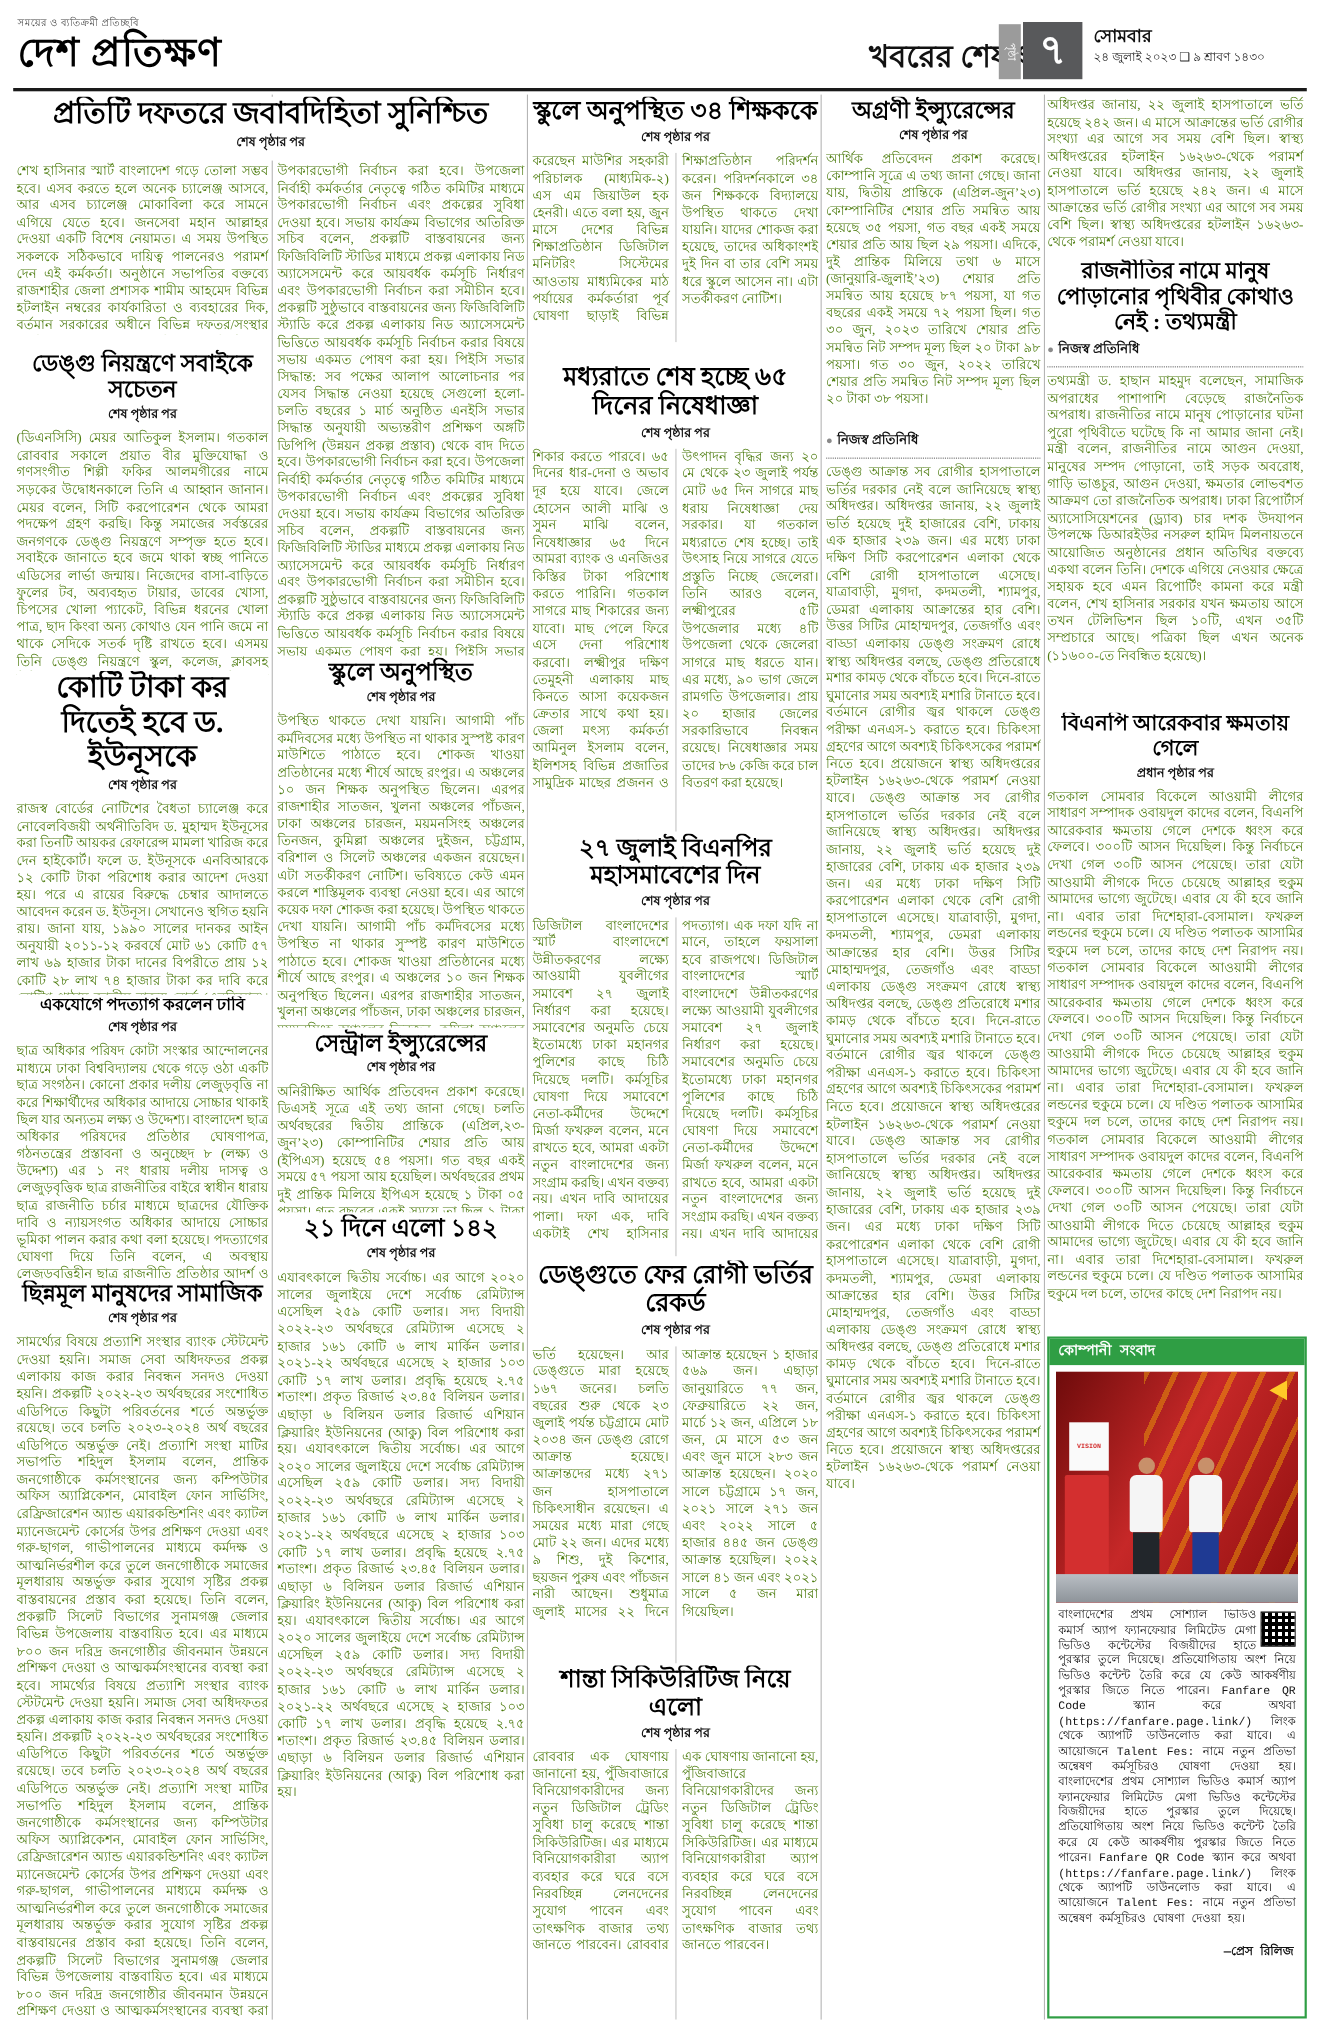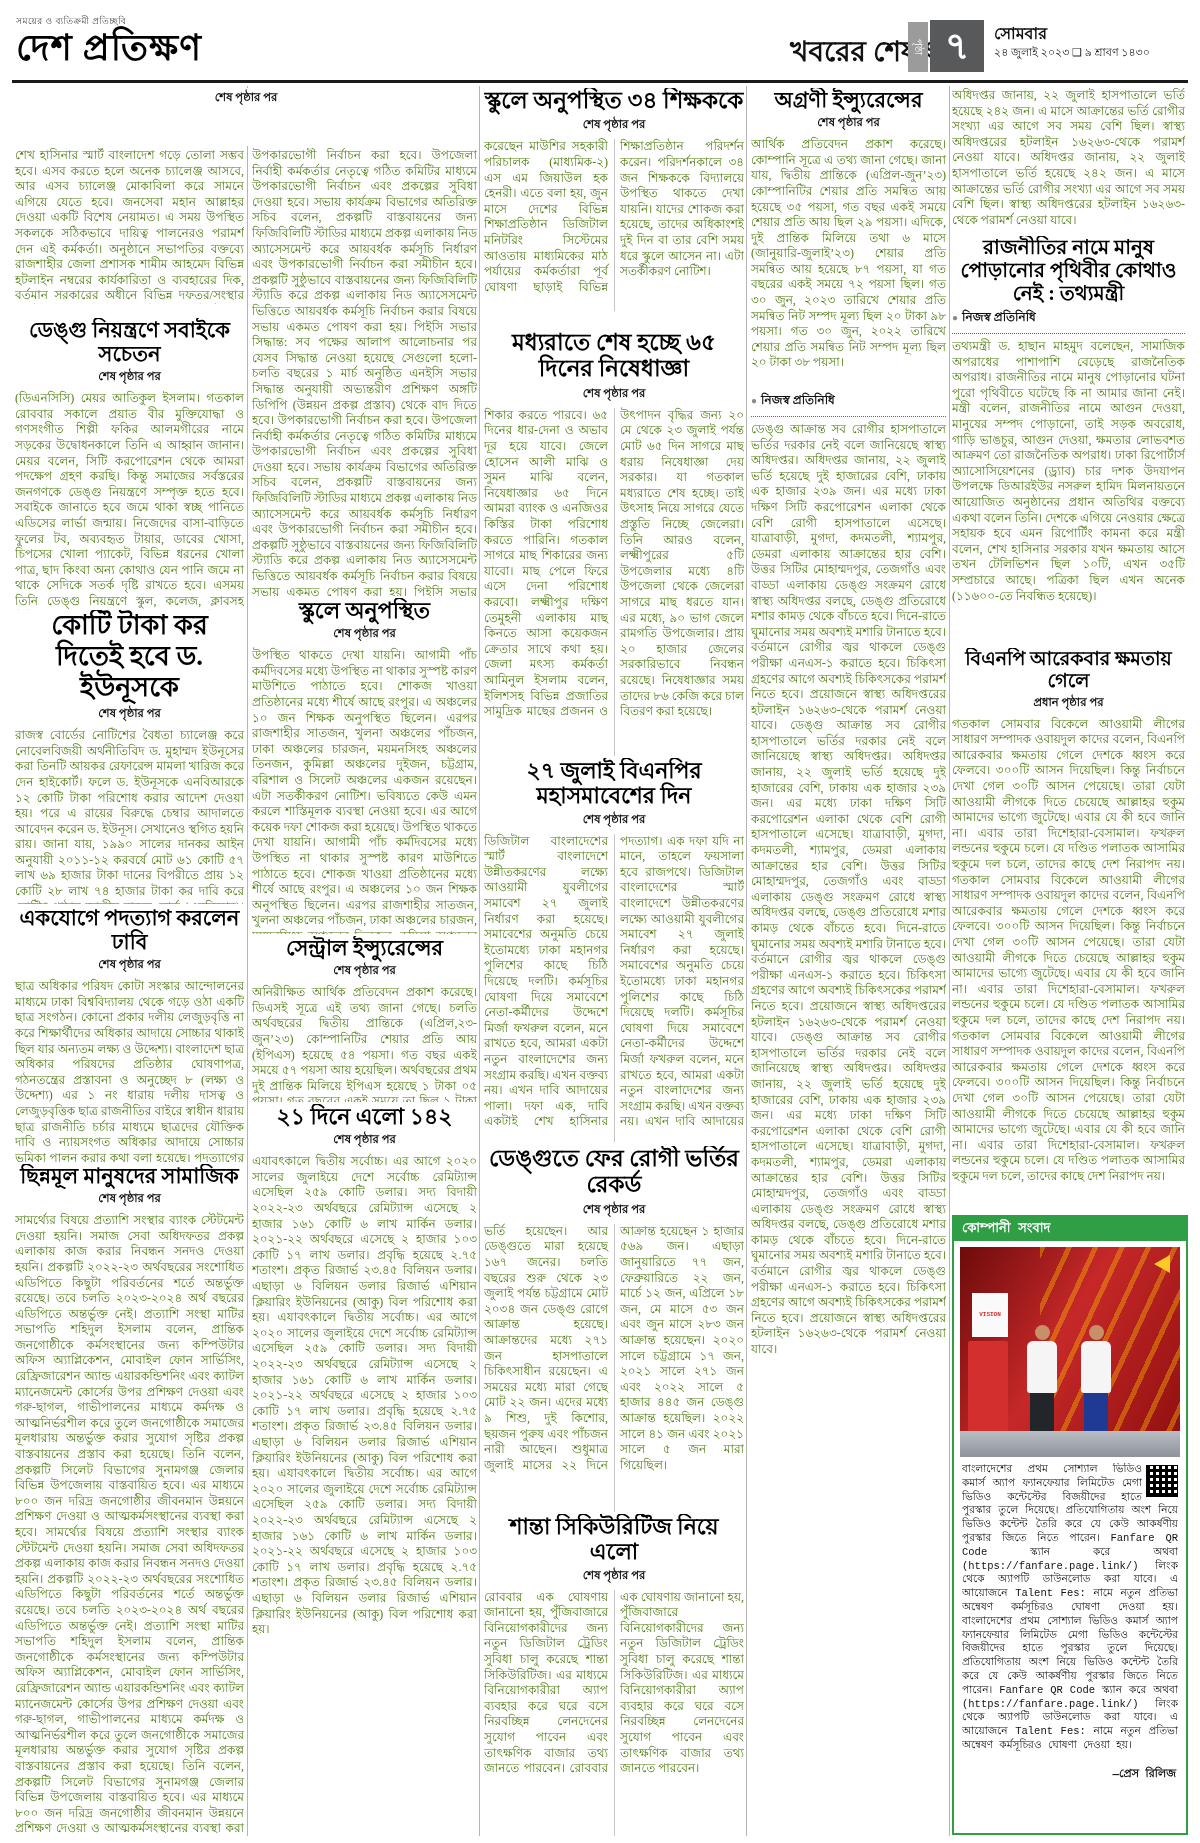--- a/index.html
+++ b/index.html
@@ -77,40 +77,41 @@
     </div>
   </div>
   <div class="head-rule"></div>
 
   <div class="vrule" style="left:247px"></div>
   <div class="vrule" style="left:479px"></div>
   <div class="vrule" style="left:746px"></div>
   <div class="vrule" style="left:949px"></div>
 
   <div class="art" style="left:15px;top:88px;width:462px;height:58px">
+    <h2 class="hl" style="font-size:27px">প্রতিটি দফতরে জবাবদিহিতা সুনিশ্চিত</h2>
     <div class="sub">শেষ পৃষ্ঠার পর</div>
   </div>
   <div class="art" style="left:15px;top:148px;width:229px;height:156px">
     <div class="bd">শেখ হাসিনার স্মার্ট বাংলাদেশ গড়ে তোলা সম্ভব হবে। এসব করতে হলে অনেক চ্যালেঞ্জ আসবে, আর এসব চ্যালেঞ্জ মোকাবিলা করে সামনে এগিয়ে যেতে হবে। জনসেবা মহান আল্লাহর দেওয়া একটি বিশেষ নেয়ামত। এ সময় উপস্থিত সকলকে সঠিকভাবে দায়িত্ব পালনেরও পরামর্শ দেন এই কর্মকর্তা। অনুষ্ঠানে সভাপতির বক্তব্যে রাজশাহীর জেলা প্রশাসক শামীম আহমেদ বিভিন্ন হটলাইন নম্বরের কার্যকারিতা ও ব্যবহারের দিক, বর্তমান সরকারের অধীনে বিভিন্ন দফতর/সংস্থার কার্যক্রম অনলাইন করার সুবিধাসহ ভূমি উন্নয়ন কর, মিউটেশন, জন্ম/মৃত্যু নিবন্ধন, এনআইডি সম্পর্কে তুলে ধরে সরকারের নানামুখী কার্যকরী উদ্যোগ গ্রহণের মাধ্যমে ঘুষ ও দুর্নীতি হ্রাস হয়েছে বলে জানান। এ সময় তিনি প্রতিটি দফতর থেকে বছরে অন্তত একটি কাজ ঠিক করার আহ্বান জানান, যাতে আজ থেকে মানুষ ওই সেবাটি পেতে কোনো ধরনের হয়রানি না পোহায়। আলোচনা শেষে সরকারি অফিসে কর্মরত অবস্থায় মৃত্যুবরণকারী ও অক্ষমতাজনিত কারণে অবসরগ্রহণকারী আট জন এবং ভূমি অধিগ্রহণে ক্ষতিগ্রস্ত ৪৫ জনের মাঝে অনুদানের চেক প্রদান করা হয়।</div>
   </div>
 
   <div class="art" style="left:15px;top:318px;width:229px;height:302px">
     <h2 class="hl" style="font-size:21px">ডেঙ্গু নিয়ন্ত্রণে সবাইকে সচেতন</h2>
     <div class="sub">শেষ পৃষ্ঠার পর</div>
     <div class="bd">(ডিএনসিসি) মেয়র আতিকুল ইসলাম। গতকাল রোববার সকালে প্রয়াত বীর মুক্তিযোদ্ধা ও গণসংগীত শিল্পী ফকির আলমগীরের নামে সড়কের উদ্বোধনকালে তিনি এ আহ্বান জানান। মেয়র বলেন, সিটি করপোরেশন থেকে আমরা পদক্ষেপ গ্রহণ করছি। কিন্তু সমাজের সর্বস্তরের জনগণকে ডেঙ্গু নিয়ন্ত্রণে সম্পৃক্ত হতে হবে। সবাইকে জানাতে হবে জমে থাকা স্বচ্ছ পানিতে এডিসের লার্ভা জন্মায়। নিজেদের বাসা-বাড়িতে ফুলের টব, অব্যবহৃত টায়ার, ডাবের খোসা, চিপসের খোলা প্যাকেট, বিভিন্ন ধরনের খোলা পাত্র, ছাদ কিংবা অন্য কোথাও যেন পানি জমে না থাকে সেদিকে সতর্ক দৃষ্টি রাখতে হবে। এসময় তিনি ডেঙ্গু নিয়ন্ত্রণে স্কুল, কলেজ, ক্লাবসহ বিভিন্ন সেবা করার অনুরোধ জানান। পানি জমে আছে কিন্তু মশার ওষুধ ছিটানো করপোরেশনের সেবা পাচ্ছেন না, এমন তথ্যও আমাদের জানান।</div>
   </div>
 
   <div class="art" style="left:15px;top:610px;width:229px;height:294px">
     <h2 class="hl" style="font-size:27px">কোটি টাকা কর দিতেই হবে ড. ইউনূসকে</h2>
     <div class="sub">শেষ পৃষ্ঠার পর</div>
     <div class="bd">রাজস্ব বোর্ডের নোটিশের বৈধতা চ্যালেঞ্জ করে নোবেলবিজয়ী অর্থনীতিবিদ ড. মুহাম্মদ ইউনূসের করা তিনটি আয়কর রেফারেন্স মামলা খারিজ করে দেন হাইকোর্ট। ফলে ড. ইউনূসকে এনবিআরকে ১২ কোটি টাকা পরিশোধ করার আদেশ দেওয়া হয়। পরে এ রায়ের বিরুদ্ধে চেম্বার আদালতে আবেদন করেন ড. ইউনূস। সেখানেও স্থগিত হয়নি রায়। জানা যায়, ১৯৯০ সালের দানকর আইন অনুযায়ী ২০১১-১২ করবর্ষে মোট ৬১ কোটি ৫৭ লাখ ৬৯ হাজার টাকা দানের বিপরীতে প্রায় ১২ কোটি ২৮ লাখ ৭৪ হাজার টাকা কর দাবি করে নোটিশ পাঠায় জাতীয় রাজস্ব বোর্ড (এনবিআর)। ২০১২-১৩ করবর্ষে ৮ কোটি ১৫ লাখ টাকা দানের বিপরীতে ১ কোটি ৬০ লাখ ২১ হাজার টাকা দানকর দাবি করা হয়। আর ২০১৩-১৪ করবর্ষে ৭ কোটি ৬৫ হাজার টাকা দানের বিপরীতে ১ কোটি ৫০ লাখ ২১ হাজার টাকা কর দাবি করে নোটিশ দেয় এনবিআর।</div>
   </div>
 
   <div class="art" style="left:15px;top:906px;width:229px;height:256px">
-    <h2 class="hl" style="font-size:21px">একযোগে পদত্যাগ করলেন ঢাবি</h2>
+    <h2 class="hl" style="font-size:15px">একযোগে পদত্যাগ করলেন ঢাবি</h2>
     <div class="sub">শেষ পৃষ্ঠার পর</div>
     <div class="bd">ছাত্র অধিকার পরিষদ কোটা সংস্কার আন্দোলনের মাধ্যমে ঢাকা বিশ্ববিদ্যালয় থেকে গড়ে ওঠা একটি ছাত্র সংগঠন। কোনো প্রকার দলীয় লেজুড়বৃত্তি না করে শিক্ষার্থীদের অধিকার আদায়ে সোচ্চার থাকাই ছিল যার অন্যতম লক্ষ্য ও উদ্দেশ্য। বাংলাদেশ ছাত্র অধিকার পরিষদের প্রতিষ্ঠার ঘোষণাপত্র, গঠনতন্ত্রের প্রস্তাবনা ও অনুচ্ছেদ ৮ (লক্ষ্য ও উদ্দেশ্য) এর ১ নং ধারায় দলীয় দাসত্ব ও লেজুড়বৃত্তিক ছাত্র রাজনীতির বাইরে স্বাধীন ধারায় ছাত্র রাজনীতি চর্চার মাধ্যমে ছাত্রদের যৌক্তিক দাবি ও ন্যায়সংগত অধিকার আদায়ে সোচ্চার ভূমিকা পালন করার কথা বলা হয়েছে। পদত্যাগের ঘোষণা দিয়ে তিনি বলেন, এ অবস্থায় লেজুড়বৃত্তিহীন ছাত্র রাজনীতি প্রতিষ্ঠার আদর্শ ও প্রতিশ্রুতিবদ্ধ আমরা বাংলাদেশ ছাত্র অধিকার পরিষদ, ঢাকা বিশ্ববিদ্যালয় শাখা একযোগে পদত্যাগ করছি।</div>
   </div>
 
   <div class="art" style="left:15px;top:1164px;width:229px;height:672px">
     <h2 class="hl" style="font-size:21px">ছিন্নমূল মানুষদের সামাজিক</h2>
     <div class="sub">শেষ পৃষ্ঠার পর</div>
     <div class="bd">সামর্থ্যের বিষয়ে প্রত্যাশি সংস্থার ব্যাংক স্টেটমেন্ট দেওয়া হয়নি। সমাজ সেবা অধিদফতর প্রকল্প এলাকায় কাজ করার নিবন্ধন সনদও দেওয়া হয়নি। প্রকল্পটি ২০২২-২৩ অর্থবছরের সংশোধিত এডিপিতে কিছুটা পরিবর্তনের শর্তে অন্তর্ভুক্ত রয়েছে। তবে চলতি ২০২৩-২০২৪ অর্থ বছরের এডিপিতে অন্তর্ভুক্ত নেই। প্রত্যাশি সংস্থা মাটির সভাপতি শহিদুল ইসলাম বলেন, প্রান্তিক জনগোষ্ঠীকে কর্মসংস্থানের জন্য কম্পিউটার অফিস অ্যাপ্লিকেশন, মোবাইল ফোন সার্ভিসিং, রেফ্রিজারেশন অ্যান্ড এয়ারকন্ডিশনিং এবং ক্যাটল ম্যানেজমেন্ট কোর্সের উপর প্রশিক্ষণ দেওয়া এবং গরু-ছাগল, গাভীপালনের মাধ্যমে কর্মদক্ষ ও আত্মনির্ভরশীল করে তুলে জনগোষ্ঠীকে সমাজের মূলধারায় অন্তর্ভুক্ত করার সুযোগ সৃষ্টির প্রকল্প বাস্তবায়নের প্রস্তাব করা হয়েছে। তিনি বলেন, প্রকল্পটি সিলেট বিভাগের সুনামগঞ্জ জেলার বিভিন্ন উপজেলায় বাস্তবায়িত হবে। এর মাধ্যমে ৮০০ জন দরিদ্র জনগোষ্ঠীর জীবনমান উন্নয়নে প্রশিক্ষণ দেওয়া ও আত্মকর্মসংস্থানের ব্যবস্থা করা হবে। সামর্থ্যের বিষয়ে প্রত্যাশি সংস্থার ব্যাংক স্টেটমেন্ট দেওয়া হয়নি। সমাজ সেবা অধিদফতর প্রকল্প এলাকায় কাজ করার নিবন্ধন সনদও দেওয়া হয়নি। প্রকল্পটি ২০২২-২৩ অর্থবছরের সংশোধিত এডিপিতে কিছুটা পরিবর্তনের শর্তে অন্তর্ভুক্ত রয়েছে। তবে চলতি ২০২৩-২০২৪ অর্থ বছরের এডিপিতে অন্তর্ভুক্ত নেই। প্রত্যাশি সংস্থা মাটির সভাপতি শহিদুল ইসলাম বলেন, প্রান্তিক জনগোষ্ঠীকে কর্মসংস্থানের জন্য কম্পিউটার অফিস অ্যাপ্লিকেশন, মোবাইল ফোন সার্ভিসিং, রেফ্রিজারেশন অ্যান্ড এয়ারকন্ডিশনিং এবং ক্যাটল ম্যানেজমেন্ট কোর্সের উপর প্রশিক্ষণ দেওয়া এবং গরু-ছাগল, গাভীপালনের মাধ্যমে কর্মদক্ষ ও আত্মনির্ভরশীল করে তুলে জনগোষ্ঠীকে সমাজের মূলধারায় অন্তর্ভুক্ত করার সুযোগ সৃষ্টির প্রকল্প বাস্তবায়নের প্রস্তাব করা হয়েছে। তিনি বলেন, প্রকল্পটি সিলেট বিভাগের সুনামগঞ্জ জেলার বিভিন্ন উপজেলায় বাস্তবায়িত হবে। এর মাধ্যমে ৮০০ জন দরিদ্র জনগোষ্ঠীর জীবনমান উন্নয়নে প্রশিক্ষণ দেওয়া ও আত্মকর্মসংস্থানের ব্যবস্থা করা হবে।</div>
   </div>
 

